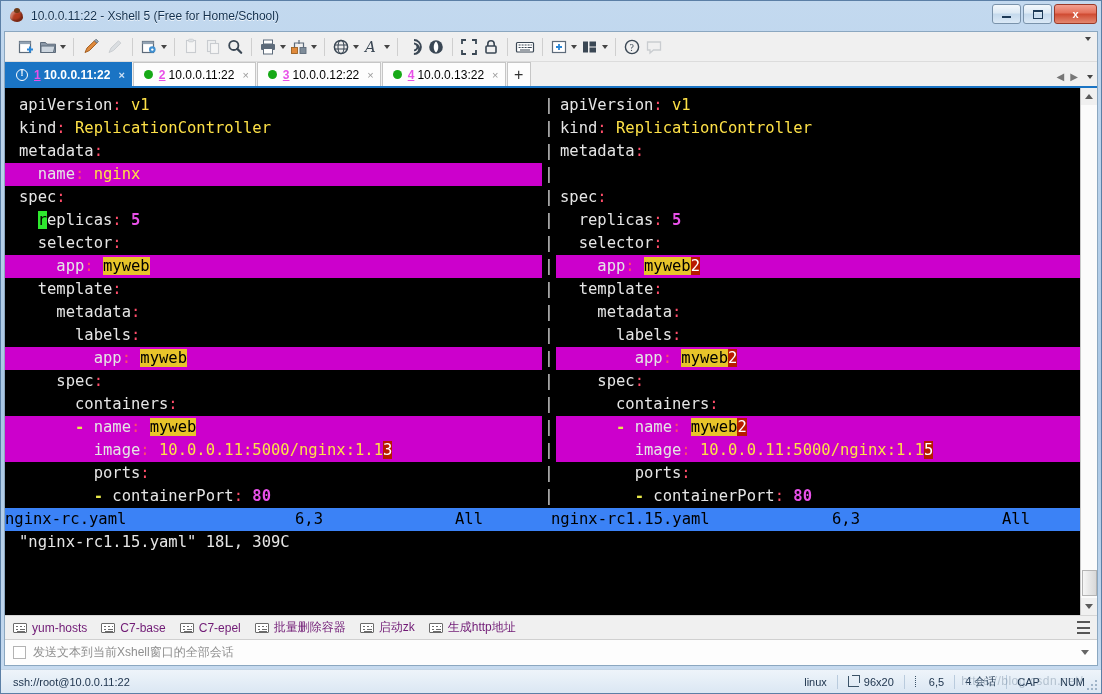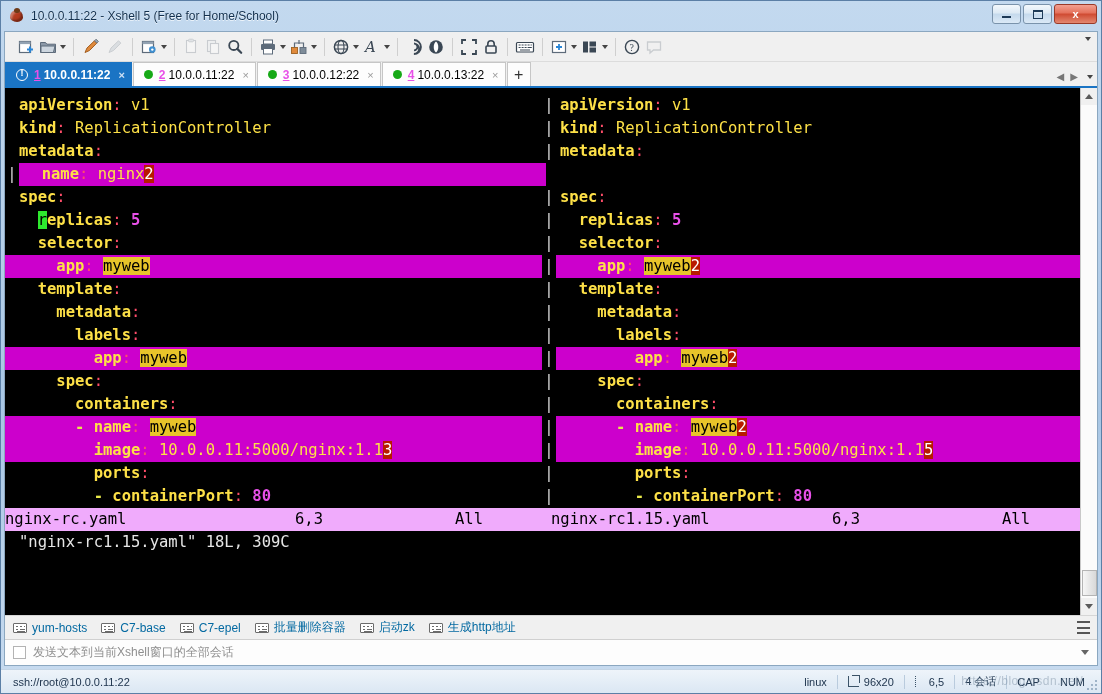--- a/index.html
+++ b/index.html
@@ -189,33 +189,33 @@
     width: 537px; flex: 0 0 537px;
     padding-left: 14px;
     overflow: hidden;
   }
   .pane.right { width: 527px; flex: 0 0 527px; padding-left: 4px; }
   .sepcol {
     width: 14px; flex: 0 0 14px;
     text-align: center; color: #d8d8d8;
   }
   
-  .k   { color: #fde047; font-weight: bold; }          
+  .k   { color: #e5e5e5; font-weight: normal; }          
   .p   { color: #ff4d6a; }                              
   .v   { color: #fde047; }                              
   .num { color: #e850e8; font-weight: bold; }           
   .dash{ color: #e8e84a; font-weight: bold; }           
   .difline { background: #cc00cc; }
   .difftext { background: #e8c42a; color: #000; }
   .diffchg  { background: #b81b00; color: #fff; }
   .cursor   { background: #2ee82e; color: #000; }
 
   
   .vstatus {
-    background: #f0abfc; color: #000;
+    background: #3b82f6; color: #000;
     font-family: "DejaVu Sans Mono", "Liberation Mono", monospace;
     font-size: 15.5px; line-height: 23px;
     height: 23px; white-space: pre; display: flex;
   }
   .vstatus .half { width: 537px; flex: 0 0 537px; display: flex; }
   .vstatus .half.r { width: 551px; flex: 0 0 551px; }
   .vmsg {
     color: #e6e6e6; background: #000;
     font-family: "DejaVu Sans Mono", "Liberation Mono", monospace;
     font-size: 15.5px; line-height: 23px; height: 23px;
@@ -254,21 +254,21 @@
     border: 1px solid #b4b4b4;
   }
 
   
   #bookmarks {
     height: 24px; flex: 0 0 24px;
     background: #f0f0f0;
     border-top: 1px solid #d6d6d6;
     display: flex; align-items: center;
     padding-left: 8px;
-    font-size: 12px; color: #0369a1;
+    font-size: 12px; color: #701a75;
     position: relative;
   }
   .bk { display: flex; align-items: center; margin-right: 14px; white-space: nowrap; }
   .bk .kbd {
     width: 14px; height: 10px; margin-right: 5px; flex: 0 0 14px;
     border: 1px solid #6b6b6b; border-radius: 1px;
     background:
       linear-gradient(#6b6b6b,#6b6b6b) 2px 2px/2px 1px no-repeat,
       linear-gradient(#6b6b6b,#6b6b6b) 6px 2px/2px 1px no-repeat,
       linear-gradient(#6b6b6b,#6b6b6b) 10px 2px/1px 1px no-repeat,
@@ -594,21 +594,21 @@
         <span class="caret"></span>
       </div>
     </div>
 
     <div id="terminal-wrap">
       <div id="terminal">
         <div id="term-rows">
             <div class="trow"><div class="pane"><span class="k">apiVersion</span><span class="p">:</span><span class="v"> v1</span></div><div class="sepcol">|</div><div class="pane right"><span class="k">apiVersion</span><span class="p">:</span><span class="v"> v1</span></div></div>
             <div class="trow"><div class="pane"><span class="k">kind</span><span class="p">:</span><span class="v"> ReplicationController</span></div><div class="sepcol">|</div><div class="pane right"><span class="k">kind</span><span class="p">:</span><span class="v"> ReplicationController</span></div></div>
             <div class="trow"><div class="pane"><span class="k">metadata</span><span class="p">:</span></div><div class="sepcol">|</div><div class="pane right"><span class="k">metadata</span><span class="p">:</span></div></div>
-            <div class="trow"><div class="sepcol">|</div><div class="pane right difline"><span class="v">  </span><span class="k">name</span><span class="p">:</span><span class="v"> nginx</span><span class="diffchg">2</span></div></div>
+            <div class="trow"><div class="pane difline"><span class="v">  </span><span class="k">name</span><span class="p">:</span><span class="v"> nginx</span></div><div class="sepcol">|</div></div>
             <div class="trow"><div class="pane"><span class="k">spec</span><span class="p">:</span></div><div class="sepcol">|</div><div class="pane right"><span class="k">spec</span><span class="p">:</span></div></div>
             <div class="trow"><div class="pane"><span class="v">  </span><span class="cursor">r</span><span class="k">eplicas</span><span class="p">:</span><span class="v"> </span><span class="num">5</span></div><div class="sepcol">|</div><div class="pane right"><span class="v">  </span><span class="k">replicas</span><span class="p">:</span><span class="v"> </span><span class="num">5</span></div></div>
             <div class="trow"><div class="pane"><span class="v">  </span><span class="k">selector</span><span class="p">:</span></div><div class="sepcol">|</div><div class="pane right"><span class="v">  </span><span class="k">selector</span><span class="p">:</span></div></div>
             <div class="trow"><div class="pane difline"><span class="v">    </span><span class="k">app</span><span class="p">:</span><span class="v"> </span><span class="difftext">myweb</span></div><div class="sepcol">|</div><div class="pane right difline"><span class="v">    </span><span class="k">app</span><span class="p">:</span><span class="v"> </span><span class="difftext">myweb</span><span class="diffchg">2</span></div></div>
             <div class="trow"><div class="pane"><span class="v">  </span><span class="k">template</span><span class="p">:</span></div><div class="sepcol">|</div><div class="pane right"><span class="v">  </span><span class="k">template</span><span class="p">:</span></div></div>
             <div class="trow"><div class="pane"><span class="v">    </span><span class="k">metadata</span><span class="p">:</span></div><div class="sepcol">|</div><div class="pane right"><span class="v">    </span><span class="k">metadata</span><span class="p">:</span></div></div>
             <div class="trow"><div class="pane"><span class="v">      </span><span class="k">labels</span><span class="p">:</span></div><div class="sepcol">|</div><div class="pane right"><span class="v">      </span><span class="k">labels</span><span class="p">:</span></div></div>
             <div class="trow"><div class="pane difline"><span class="v">        </span><span class="k">app</span><span class="p">:</span><span class="v"> </span><span class="difftext">myweb</span></div><div class="sepcol">|</div><div class="pane right difline"><span class="v">        </span><span class="k">app</span><span class="p">:</span><span class="v"> </span><span class="difftext">myweb</span><span class="diffchg">2</span></div></div>
             <div class="trow"><div class="pane"><span class="v">    </span><span class="k">spec</span><span class="p">:</span></div><div class="sepcol">|</div><div class="pane right"><span class="v">    </span><span class="k">spec</span><span class="p">:</span></div></div>
             <div class="trow"><div class="pane"><span class="v">      </span><span class="k">containers</span><span class="p">:</span></div><div class="sepcol">|</div><div class="pane right"><span class="v">      </span><span class="k">containers</span><span class="p">:</span></div></div>

